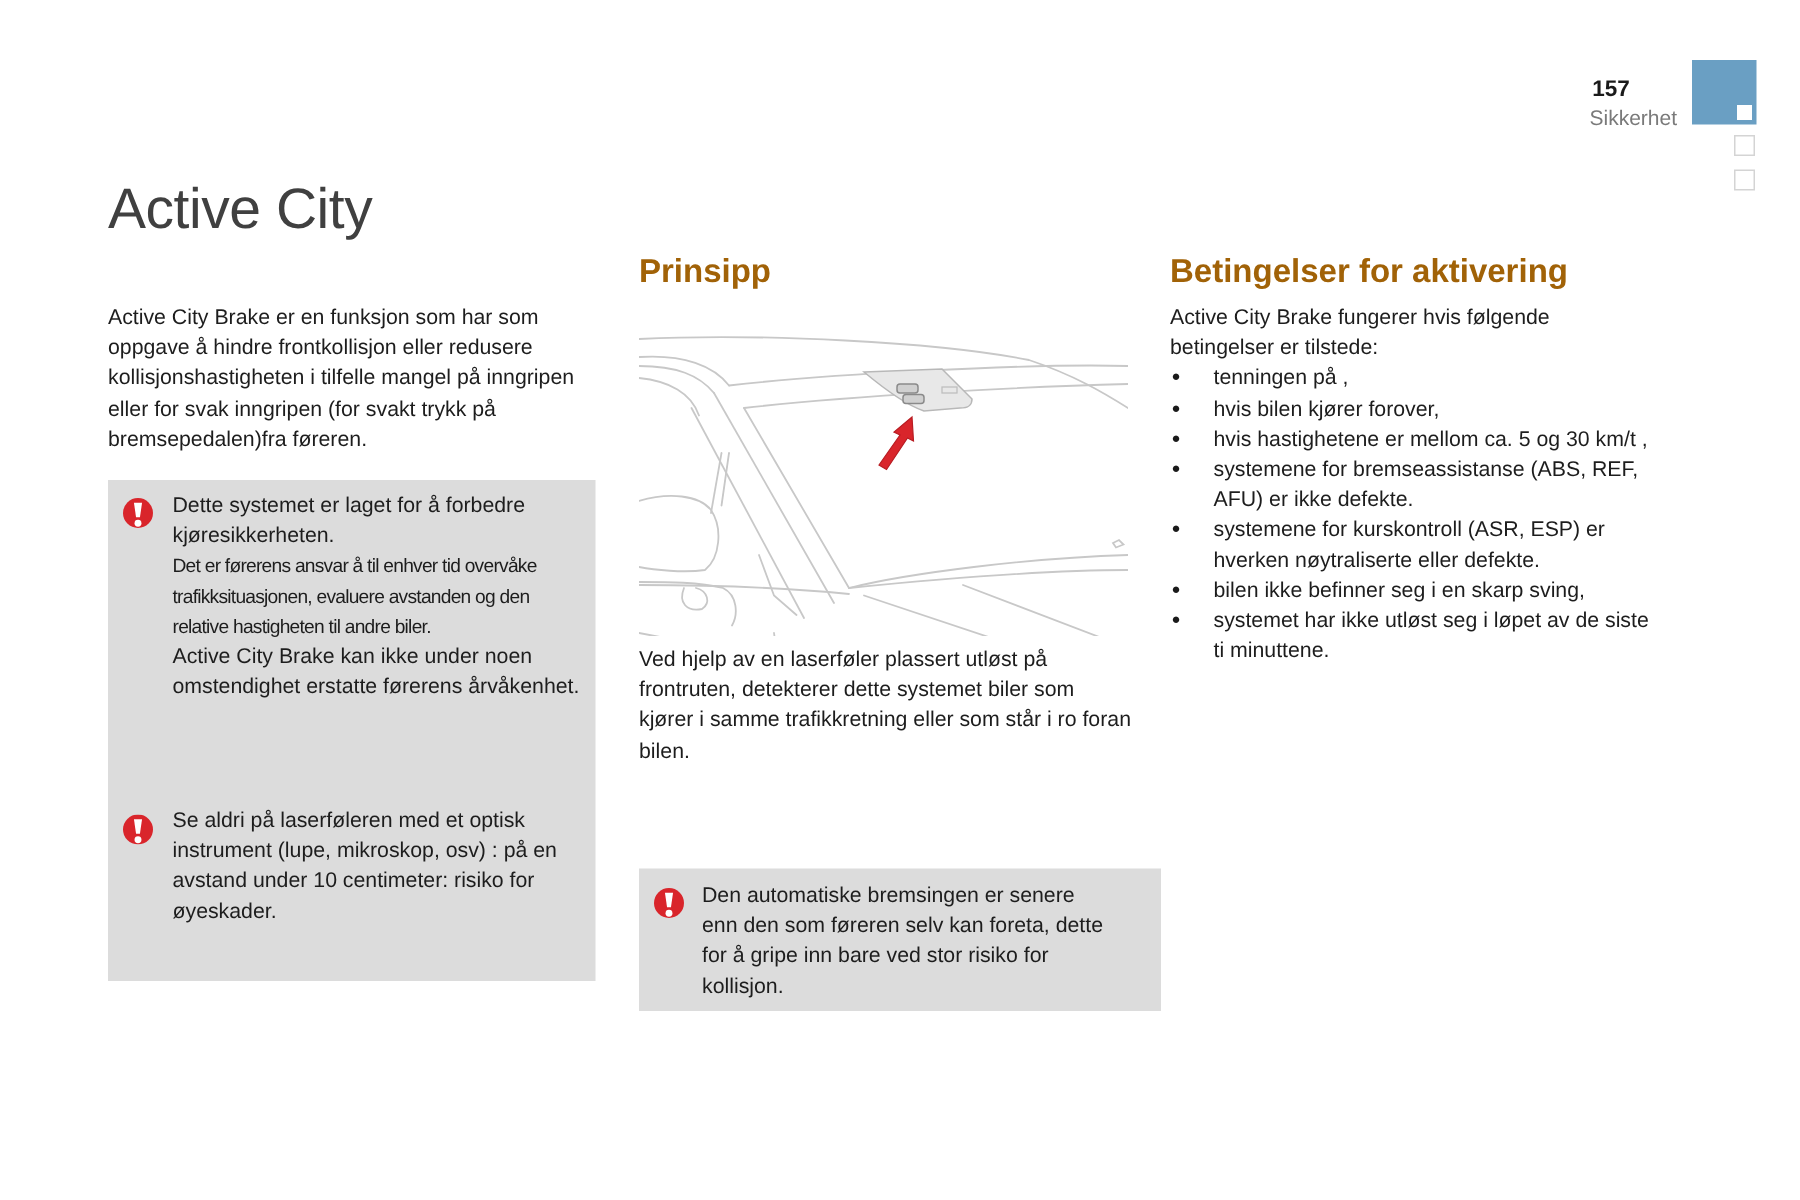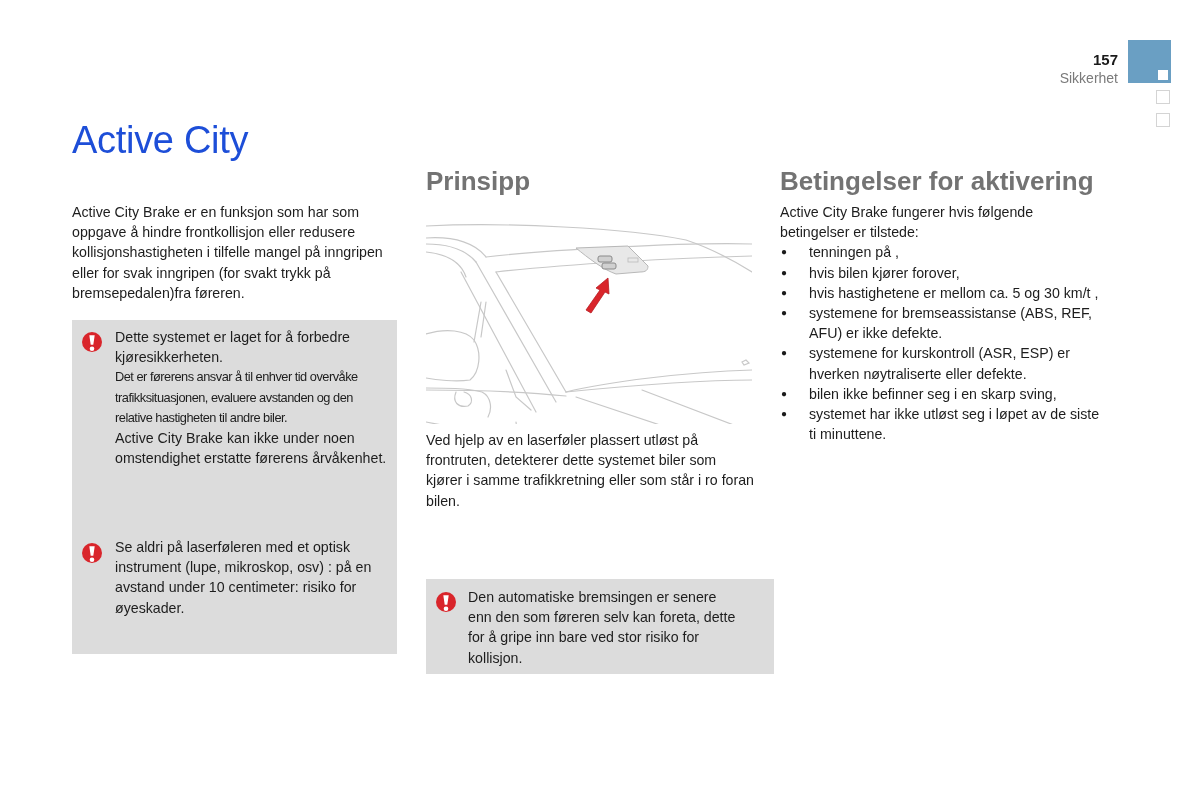--- a/index.html
+++ b/index.html
@@ -2,28 +2,28 @@
 <html><head>
 <meta charset="utf-8">
 <style>
   html, body { margin: 0; padding: 0; }
   body {
     width: 1200px; height: 800px; position: relative; overflow: hidden;
     background: #ffffff; color: #1a1a1a;
     font-family: "Liberation Sans", "DejaVu Sans", sans-serif;
   }
   .abs { position: absolute; }
-  .page-num { left: 1030px; top: 52px; width: 88px; text-align: right; font-size: 15px; font-weight: bold; color: #1a1a1a; line-height: 16px; }
+  .page-num { left: 1030px; top: 52px; width: 88px; text-align: center; font-size: 15px; font-weight: bold; color: #1a1a1a; line-height: 16px; }
   .section-name { left: 1000px; top: 70px; width: 118px; text-align: right; font-size: 14px; color: #7a7a7a; line-height: 16px; }
   .tab-active { left: 1128px; top: 40px; width: 43px; height: 43px; background: #6a9fc3; }
   .tab-active .inner { position: absolute; left: 30px; top: 30px; width: 10px; height: 10px; background: #ffffff; }
   .tab-box { width: 14px; height: 14px; border: 1.5px solid #d4d4d4; box-sizing: border-box; }
-  .title { left: 72px; top: 120px; width: 330px; font-size: 38px; line-height: 40px; color: #1d4ed8; letter-spacing: -0.3px; }
+  .title { left: 72px; top: 120px; width: 330px; font-size: 38px; line-height: 40px; color: #404040; letter-spacing: -0.3px; }
   .body-text { font-size: 14.2px; line-height: 20.2px; color: #1d1d1d; }
-  .h2 { font-size: 26px; font-weight: bold; color: #737373; line-height: 26px; }
+  .h2 { font-size: 22px; font-weight: bold; color: #a16207; line-height: 26px; }
   .warn-box { background: #dcdcdc; box-sizing: border-box; }
   .warn-icon { position: absolute; width: 20px; height: 20px; }
   .warn-text { position: absolute; font-size: 14.2px; line-height: 20.2px; color: #1d1d1d; }
   .warn-text .small { font-size: 12.8px; line-height: 20.2px; letter-spacing: -0.5px; display: block; }
   ul.cond { list-style: none; margin: 0; padding: 0; }
   ul.cond li { position: relative; padding-left: 29px; }
   ul.cond li::before { content: "●"; position: absolute; left: 1px; top: 0; font-size: 10px; color: #1a1a1a; }
   .illus { left: 426px; top: 222px; width: 326px; height: 202px; }
 </style>
 </head>

